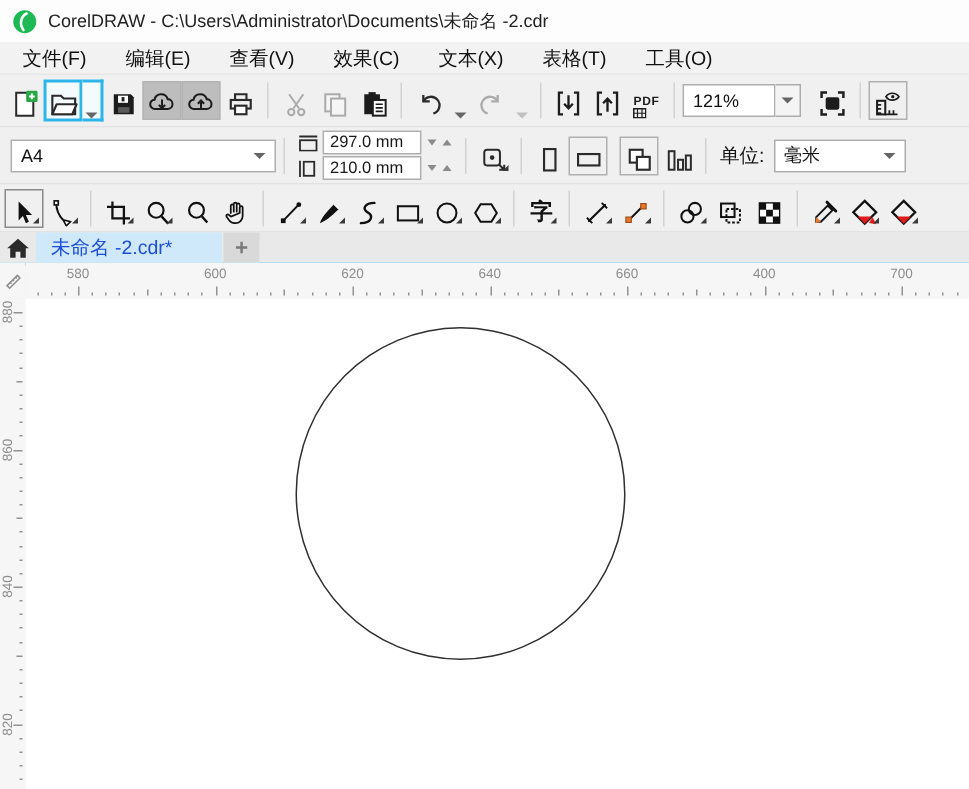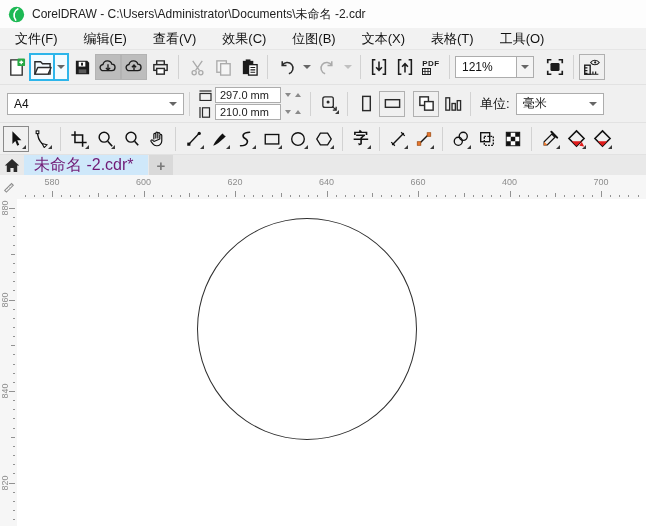--- a/index.html
+++ b/index.html
@@ -13,21 +13,21 @@
   .menubar{height:22px;background:#f2f2f2;display:flex;align-items:center;padding-left:2px;
            border-bottom:1px solid #e6e6e6;box-sizing:border-box;}
   .menu-item{padding:0 13px;font-size:13px;color:#111;cursor:default;line-height:21px;}
   
   .toolbar{display:flex;align-items:center;background:#f0f0f0;box-sizing:border-box;
            border-bottom:1px solid #e2e2e2;padding:0 3px;}
   .tb-std{height:35px;}
   .tb-prop{height:38px;}
   .tb-tools{height:32px;}
   .divider{width:1px;height:24px;background:#d2d2d2;margin:0 5px;flex:0 0 auto;}
-  .btn{height:26px;min-width:26px;display:flex;align-items:center;justify-content:center;
+  .btn{height:26px;min-width:26px;display:flex;align-items:flex-end;justify-content:center;
        position:relative;flex:0 0 auto;box-sizing:border-box;border:1px solid transparent;}
   .btn.narrow{min-width:15px;}
   .btn.pressed{background:#bdbdbd;border-color:#b3b3b3;}
   .btn.hl{border:2px solid #2db5ea;background:#f3fbff;height:28px;}
   .btn.hl-arrow{border:2px solid #2db5ea;border-left:none;background:#f3fbff;height:28px;min-width:14px;}
   .btn.sel{border:1px solid #8a8a8a;}
   .btn.frame{border:1px solid #b0b0b0;}
   .dis{opacity:.35;}
   .fly::after{content:"";position:absolute;right:2px;bottom:2px;width:0;height:0;
               border-left:4px solid transparent;border-bottom:4px solid #3a3a3a;}
@@ -48,21 +48,21 @@
             font-size:11px;padding:0 4px;display:flex;align-items:center;}
   .spin-arrows{display:flex;align-items:center;gap:4px;padding:0 4px;height:16px;}
   .sa-up{width:0;height:0;border-left:3.5px solid transparent;border-right:3.5px solid transparent;border-bottom:4px solid #8a8a8a;}
   .sa-dn{width:0;height:0;border-left:3.5px solid transparent;border-right:3.5px solid transparent;border-top:4px solid #8a8a8a;}
   .units-label{font-size:13px;color:#111;margin:0 6px 0 4px;}
   
   .tabrow{height:20px;background:#e9e9e9;display:flex;align-items:stretch;
           border-bottom:2px solid #00a0e9;box-sizing:content-box;}
   .home-btn{width:24px;display:flex;align-items:center;justify-content:center;background:#e9e9e9;}
   .doc-tab{min-width:104px;background:#cfe8fa;display:flex;align-items:center;padding:0 10px;
-           font-size:16px;color:#701a75;}
+           font-size:13px;color:#1d4ed8;}
   .newtab-btn{width:24px;background:#d9d9d9;display:flex;align-items:center;justify-content:center;
               color:#7a7a7a;font-size:15px;font-weight:bold;margin-left:1px;}
   
   .content{position:absolute;left:0;top:175px;right:0;bottom:0;}
   .ruler-corner{position:absolute;left:0;top:0;width:17px;height:24px;background:#f6f6f6;
                 display:flex;align-items:center;justify-content:center;}
   .hruler{position:absolute;left:17px;top:0;right:0;height:24px;background:#f6f6f6;overflow:hidden;}
   .hruler .tick{position:absolute;bottom:2px;width:1px;background:#929292;}
   .hruler .tick.major{height:6px;}
   .hruler .tick.mid{height:4px;}
@@ -92,21 +92,20 @@
         </svg>
     </span>
     <span class="title">CorelDRAW - C:\Users\Administrator\Documents\未命名 -2.cdr</span>
   </div>
 
   <div class="menubar">
     <span class="menu-item">文件(F)</span>
     <span class="menu-item">编辑(E)</span>
     <span class="menu-item">查看(V)</span>
     <span class="menu-item">效果(C)</span>
-    <span class="menu-item">位图(B)</span>
     <span class="menu-item">文本(X)</span>
     <span class="menu-item">表格(T)</span>
     <span class="menu-item">工具(O)</span>
   </div>
 
   <div class="toolbar tb-std">
     <div class="btn">
       <span>
         <svg width="19" height="19" viewBox="0 0 20 20">
             <path d="M4 2h8l4 4v12H4z" fill="#fff" stroke="#2a2a2a" stroke-width="1.4"></path>

